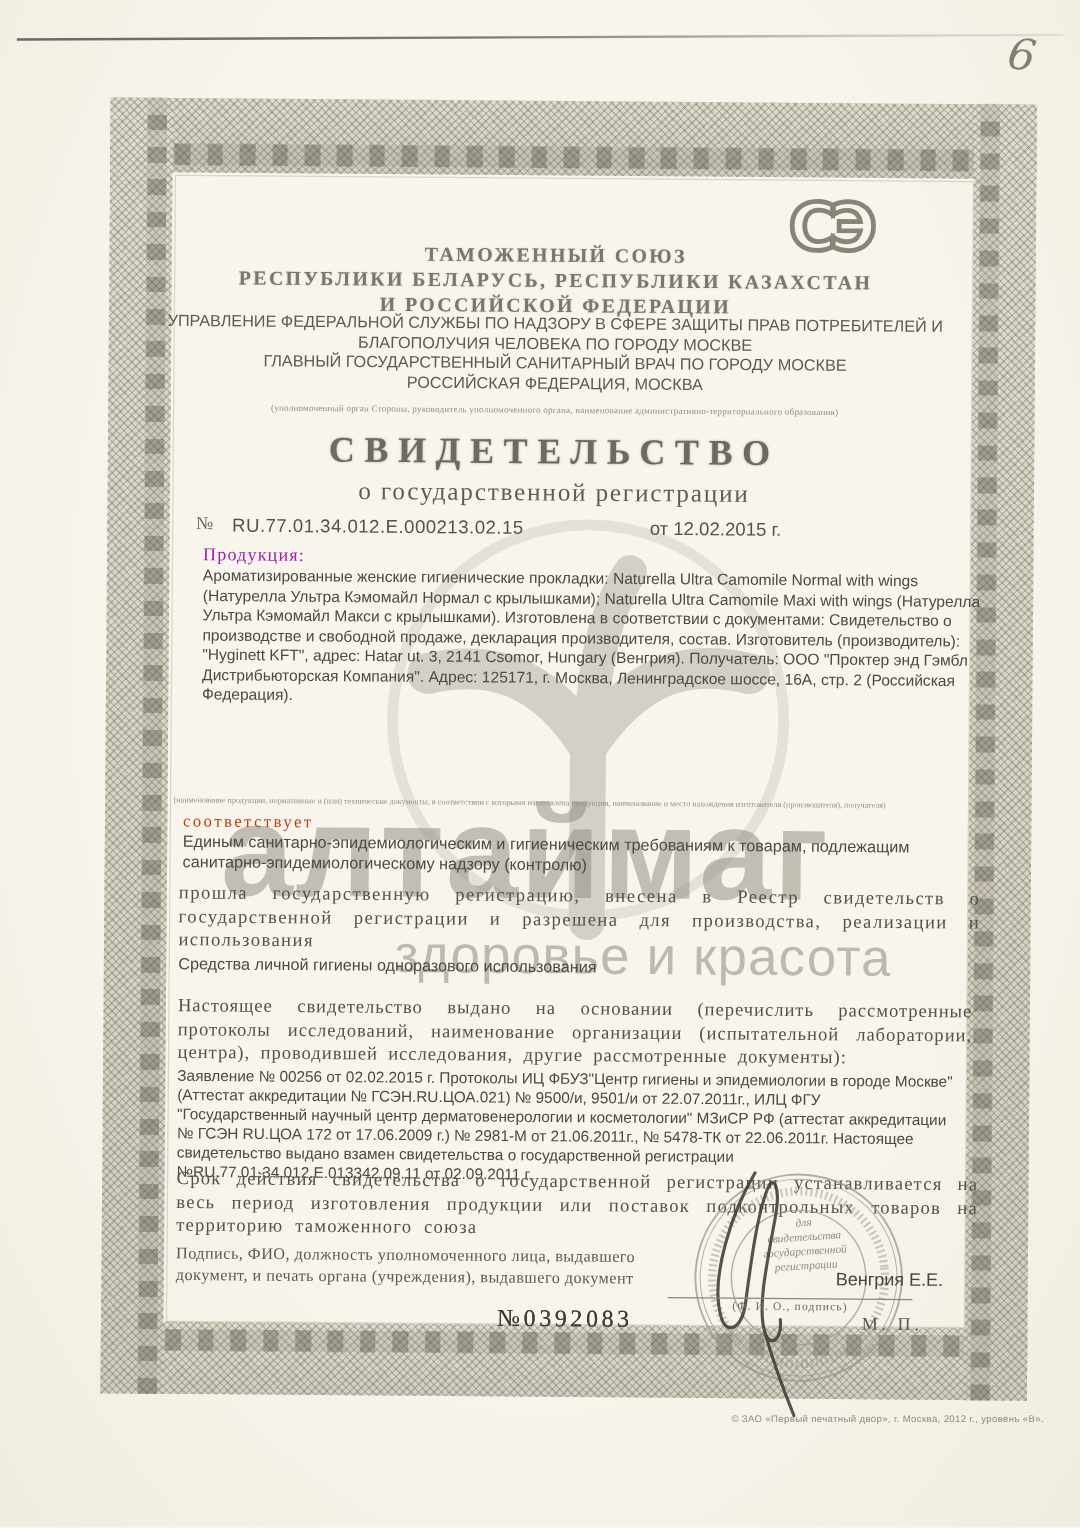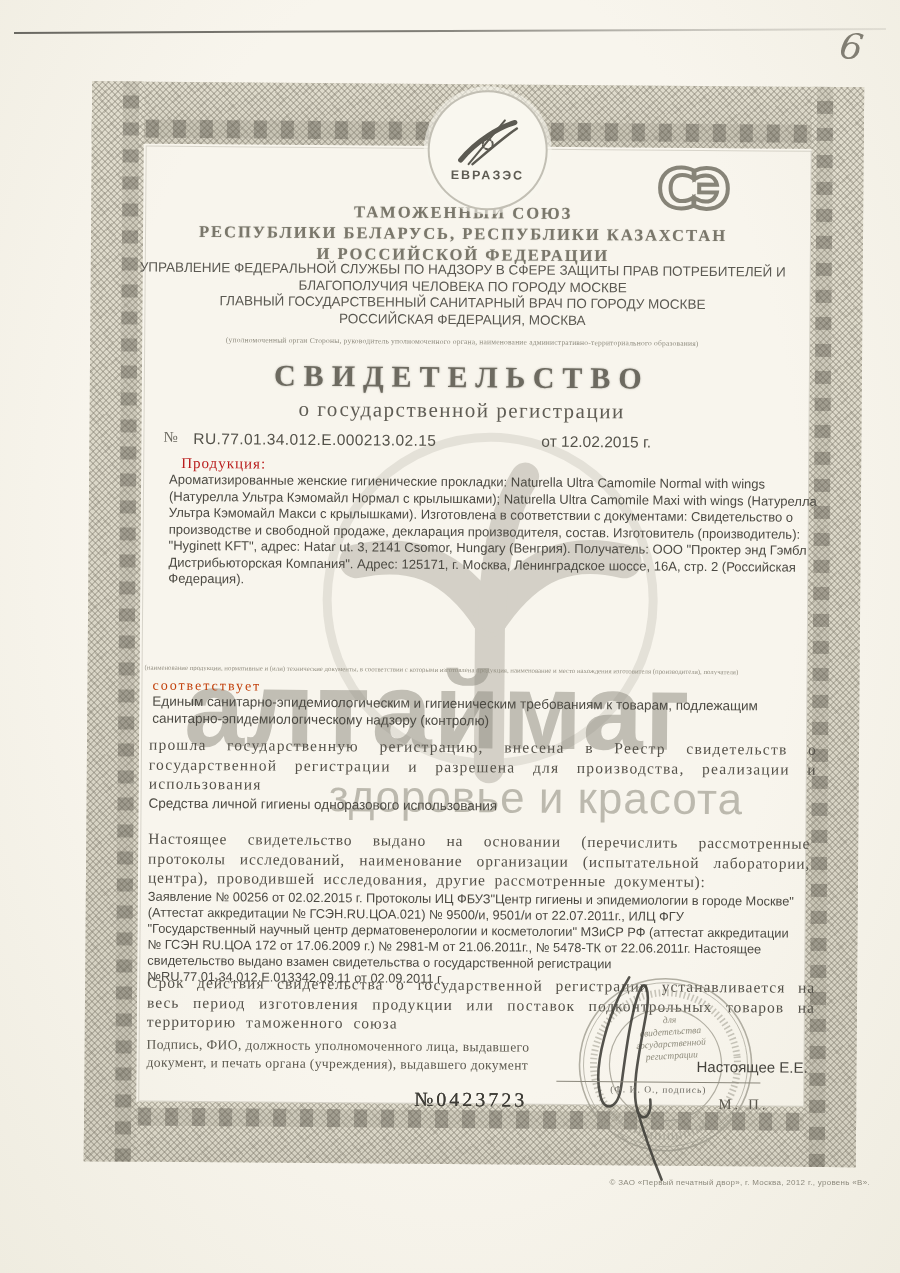--- a/index.html
+++ b/index.html
@@ -70,21 +70,21 @@
     font-size:21px;letter-spacing:1.5px;color:#5f5c54;}
 
   
   .reg-no-label{left:162px;top:431px;font-size:15px;color:#6b6960;z-index:4;}
   .reg-no{left:192px;top:432px;font-family:"Liberation Sans",sans-serif;font-size:15.5px;
     letter-spacing:.4px;color:#54524a;z-index:4;}
   .reg-date{left:540px;top:432px;font-family:"Liberation Sans",sans-serif;font-size:15.5px;
     color:#54524a;z-index:4;}
 
   
-  .prod-label{left:168px;top:457px;font-size:15px;letter-spacing:1px;color:#b91c1c;z-index:4;margin-left:12px;}
+  .prod-label{left:168px;top:457px;font-size:15px;letter-spacing:1px;color:#a21caf;z-index:4;}
   .prod-desc{left:168px;top:474px;width:652px;z-index:4;
     font-family:"Liberation Sans",sans-serif;font-size:13px;line-height:16.5px;color:#4c4a43;}
   .prod-caption{left:145px;top:666px;width:700px;z-index:4;white-space:nowrap;overflow:hidden;
     font-size:6.8px;color:#938f82;}
 
   
   .comp-intro{left:153px;top:680px;font-size:14px;letter-spacing:2px;color:#c2410c;z-index:4;}
   .comp-text{left:153px;top:695px;width:610px;z-index:4;
     font-family:"Liberation Sans",sans-serif;font-size:13.5px;line-height:17px;color:#4c4a43;}
   .passed{left:150px;top:737px;width:668px;z-index:4;text-align:justify;
@@ -152,31 +152,20 @@
         <path d="M200,368 L200,215" stroke-width="30"></path>
         <path d="M200,220 C162,162 118,150 66,162" stroke-width="34"></path>
         <path d="M200,220 C240,160 282,148 334,160" stroke-width="34"></path>
         <path d="M202,218 C204,150 214,108 234,76" stroke-width="28"></path>
       </g>
     </svg>
 
     <div class="abs wm-brand">алтаймаг</div>
     <div class="abs wm-tagline">здоровье и красота</div>
 
-    <div class="abs evrazes">
-      <svg width="70" height="48" viewBox="0 0 70 48">
-        <g fill="none" stroke="#5c5a52" stroke-linecap="round">
-          <path d="M8,42 C24,22 48,8 62,4" stroke-width="5"></path>
-          <path d="M20,46 C34,34 52,18 64,10" stroke-width="2.5"></path>
-          <path d="M52,2 L16,46" stroke-width="2"></path>
-          <circle cx="35" cy="26" r="5" stroke-width="2" stroke-dasharray="2 2"></circle>
-        </g>
-      </svg>
-      <div class="evrazes-label">ЕВРАЗЭС</div>
-    </div>
 
     <svg class="abs se-mono" width="110" height="64" viewBox="0 0 110 64">
       <text x="8" y="50" font-family="DejaVu Sans, sans-serif" font-size="54" font-weight="bold" fill="none" stroke="#6b685c" stroke-width="4" letter-spacing="-6">СЭ</text>
     </svg>
 
     <div class="abs hdr-serif">
       <div>ТАМОЖЕННЫЙ СОЮЗ</div>
       <div>РЕСПУБЛИКИ БЕЛАРУСЬ, РЕСПУБЛИКИ КАЗАХСТАН</div>
       <div>И РОССИЙСКОЙ ФЕДЕРАЦИИ</div>
     </div>
@@ -227,19 +216,19 @@
     </div>
 
     <svg class="abs signature" width="130" height="210" viewBox="0 0 130 210">
       <g fill="none" stroke="#3d3c36" stroke-width="2.6" stroke-linecap="round" opacity=".88">
         <path d="M44,4 C24,38 8,92 16,122 C20,140 34,136 37,112 C41,80 46,38 55,16 C59,6 66,14 61,42 C54,82 47,116 53,136 C57,150 68,144 66,126"></path>
         <path d="M53,136 C60,160 68,182 78,206"></path>
       </g>
     </svg>
 
     <div class="abs fio-caption">(Ф. И. О., подпись)</div>
-    <div class="abs signer-name">Настоящее Е.Е.</div>
+    <div class="abs signer-name">Венгрия Е.Е.</div>
     <div class="abs mp">М. П.</div>
-    <div class="abs doc-number">№0423723</div>
+    <div class="abs doc-number">№0392083</div>
   </div>
 
   <div class="abs print-info">© ЗАО «Первый печатный двор»,  г. Москва,  2012 г., уровень «В».</div>
 </div>
 
 </body></html>

